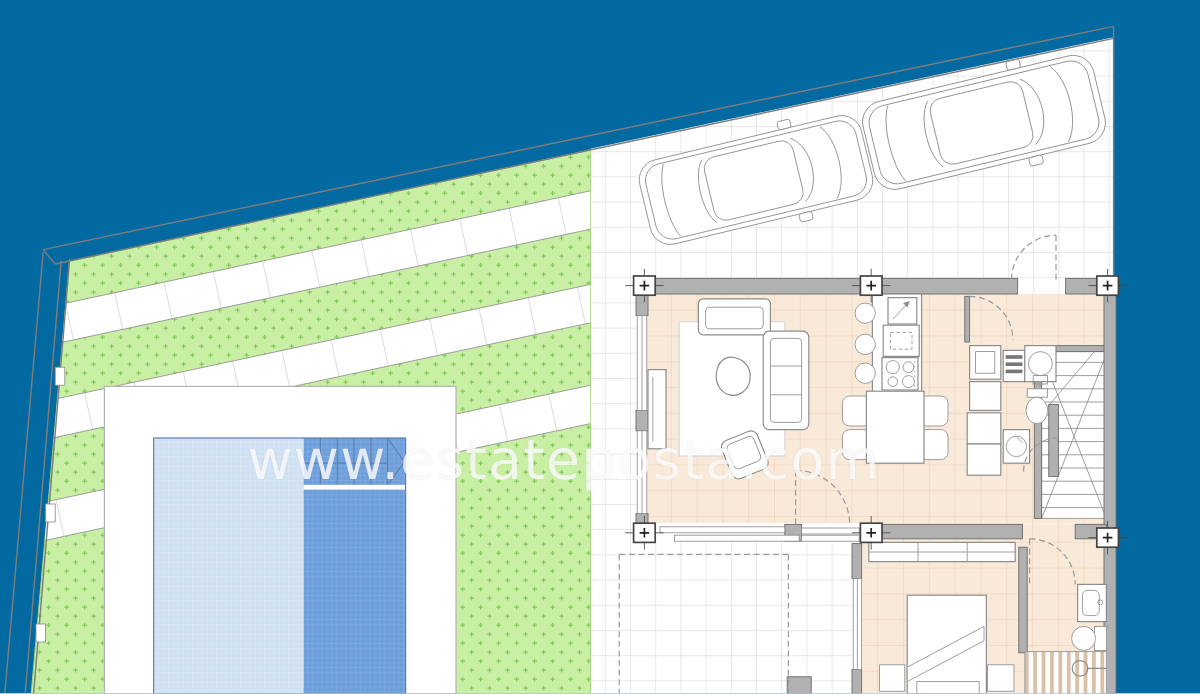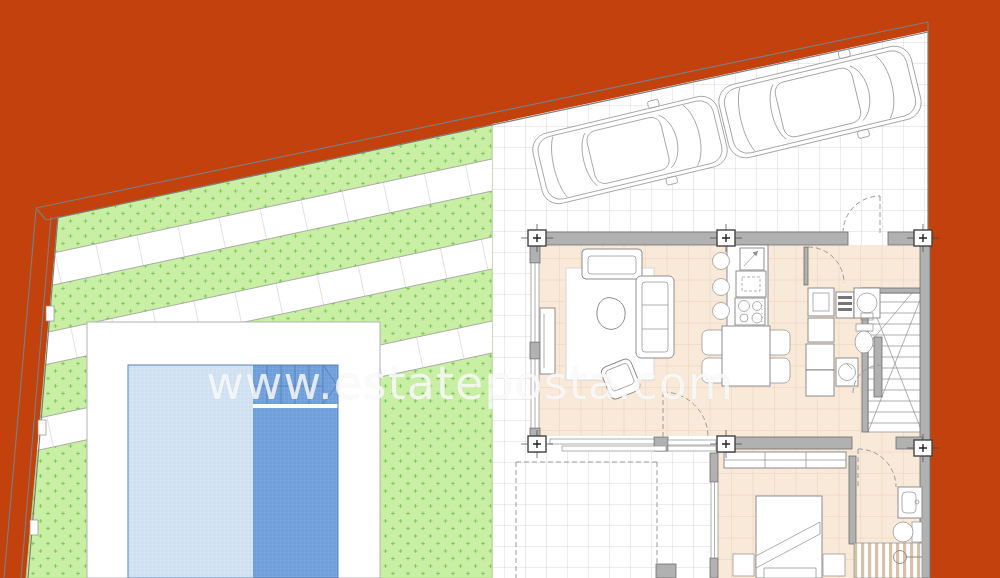--- a/index.html
+++ b/index.html
@@ -1,16 +1,16 @@
 <!DOCTYPE html>
 <html style="--grass: #c9efa4; --grass-dot: #82c95e; --paving-grid: #c8c8c8; --boundary: #7d7d7d; --floor: #f9e9d9; --floor-grid: #e7ccb2; --wall: #b1b1b1; --wall-stroke: #6e6e6e; --pool-light: #cfe0f2; --pool-dark: #6f9fdb; --pool-line: #5c81b5; --deck-border: #b3b3b3; --furniture-stroke: #8d8d8d; --shower-stripe: #d9c1a7; --watermark-color: rgba(255,255,255,0.78);"><head>
 <meta charset="utf-8">
 <style>
   html,body{margin:0;padding:0;background:#ffffff;}
-  #stage{position:relative;width:1000px;height:578px;overflow:hidden;background:#c2410c;
+  #stage{position:relative;width:1000px;height:578px;overflow:hidden;background:#0369a1;
          font-family:"DejaVu Sans", sans-serif;}
   svg{position:absolute;left:0;top:0;}
   
   .pg{fill:none;stroke:var(--paving-grid);stroke-width:.7}
   .pf{fill:none;stroke:var(--floor-grid);stroke-width:.8}
   .gd{fill:none;stroke:var(--grass-dot);stroke-width:1;stroke-linecap:round}
   .plb{fill:var(--pool-light)} .plg{fill:none;stroke:rgba(255,255,255,.5);stroke-width:.5}
   .pdb{fill:var(--pool-dark)}  .pdg{fill:none;stroke:rgba(255,255,255,.22);stroke-width:.5}
   .ss{fill:var(--shower-stripe)}
   .grass{fill:var(--grass);stroke:#a9d87e;stroke-width:.8}

